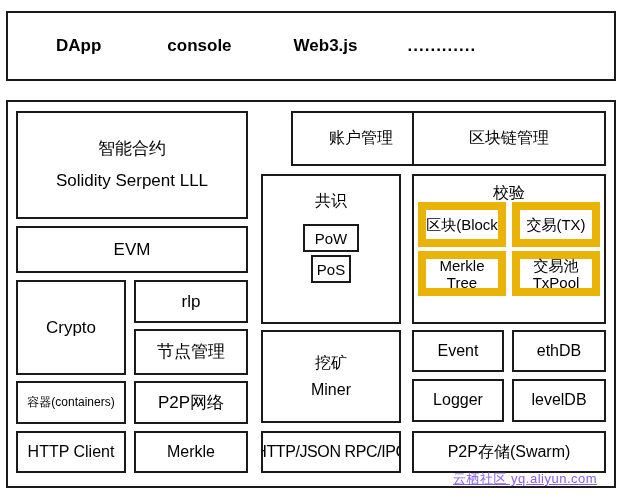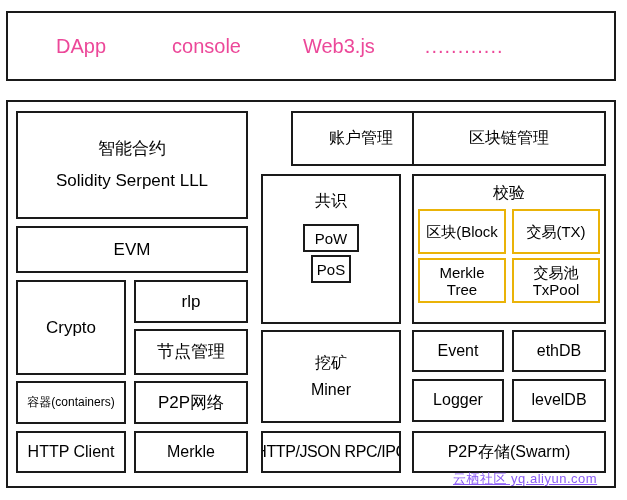--- a/index.html
+++ b/index.html
@@ -42,22 +42,23 @@
   #app-bar {
     left: 6px;
     top: 11px;
     width: 610px;
     height: 70px;
     flex-direction: row;
     justify-content: flex-start;
     align-items: center;
   }
   #app-bar .app-item {
-    font-size: 20px;
-    color: #ec4899;
+    font-size: 17px;
+    color: #000000;
+    font-weight: bold;
   }
   .app-dapp    { margin-left: 48px; }
   .app-console { margin-left: 66px; }
   .app-web3    { margin-left: 62px; }
   .app-dots    { margin-left: 50px; font-size: 15px; letter-spacing: 1px; }
 
   
   #platform-panel {
     left: 6px;
     top: 100px;
@@ -156,34 +157,34 @@
   
   #blockchain-mgmt-box {
     left: 404px; top: 9px; width: 194px; height: 55px;
     font-size: 16px;
   }
   #validation-box {
     left: 404px; top: 72px; width: 194px; height: 150px;
     justify-content: flex-start;
     padding-top: 8px;
   }
-  #validation-box .validation-title { font-size: 16px; margin-bottom: 7px; }
+  #validation-box .validation-title { font-size: 16px; }
   .validation-grid {
     position: relative;
     width: 182px;
     display: flex;
     flex-wrap: wrap;
     justify-content: space-between;
     row-gap: 4px;
   }
   .validation-grid .vcell {
     box-sizing: border-box;
     width: 88px;
     height: 45px;
-    border: 2px solid #eab308;
+    border: 8px solid #eab308;
     display: flex;
     flex-direction: column;
     align-items: center;
     justify-content: center;
     font-size: 15px;
     overflow: visible;
     white-space: nowrap;
   }
   .validation-grid .vcell.clip { overflow: hidden; }
   .validation-grid .vcell .l2 { display: block; }

